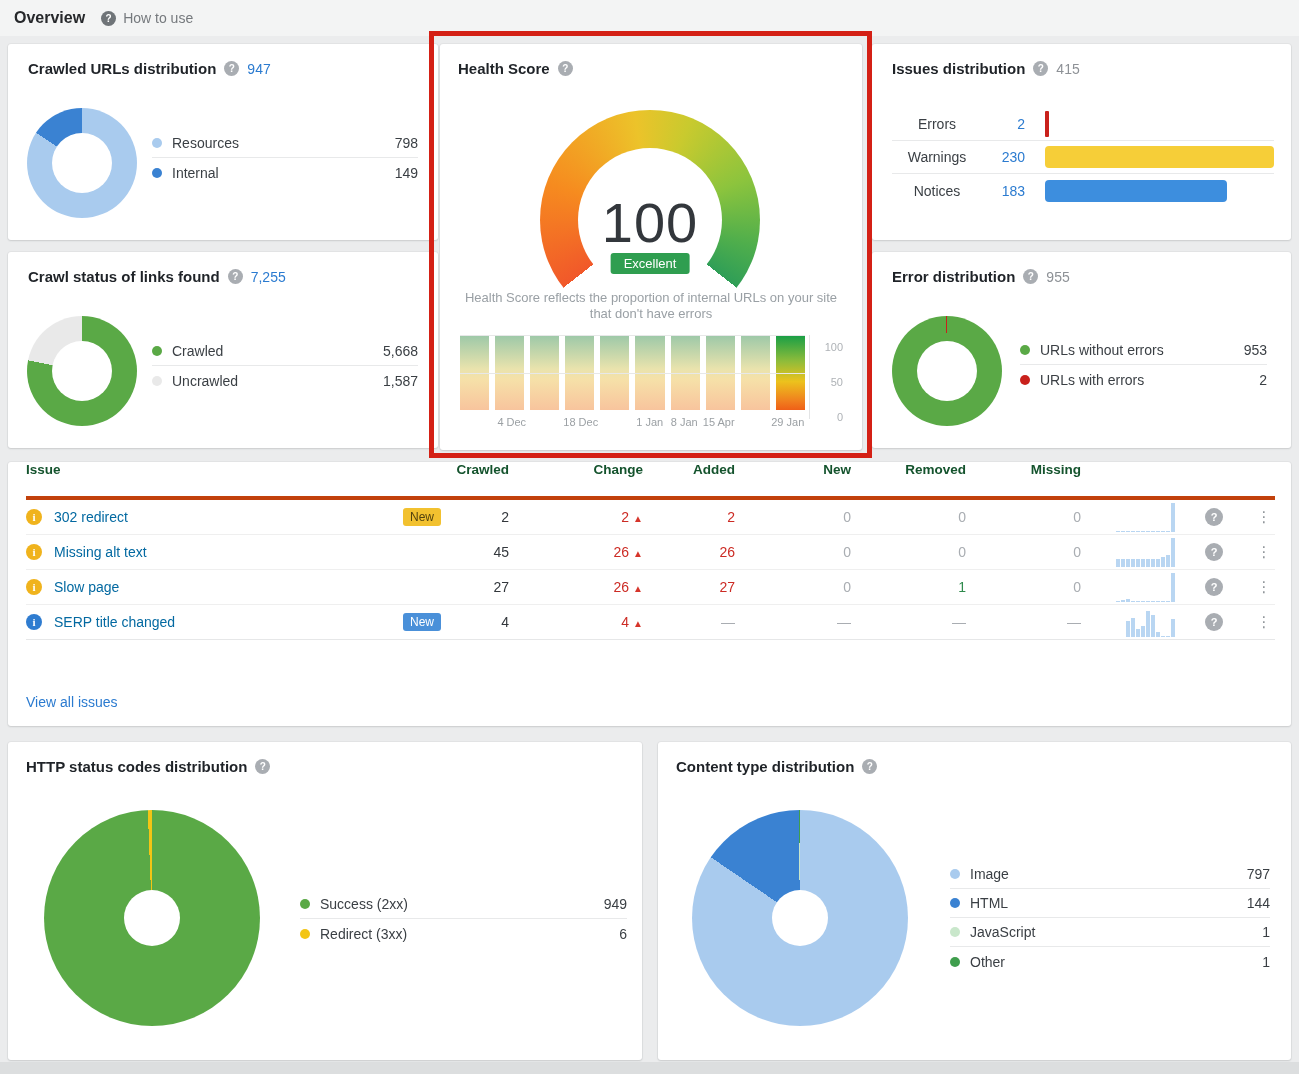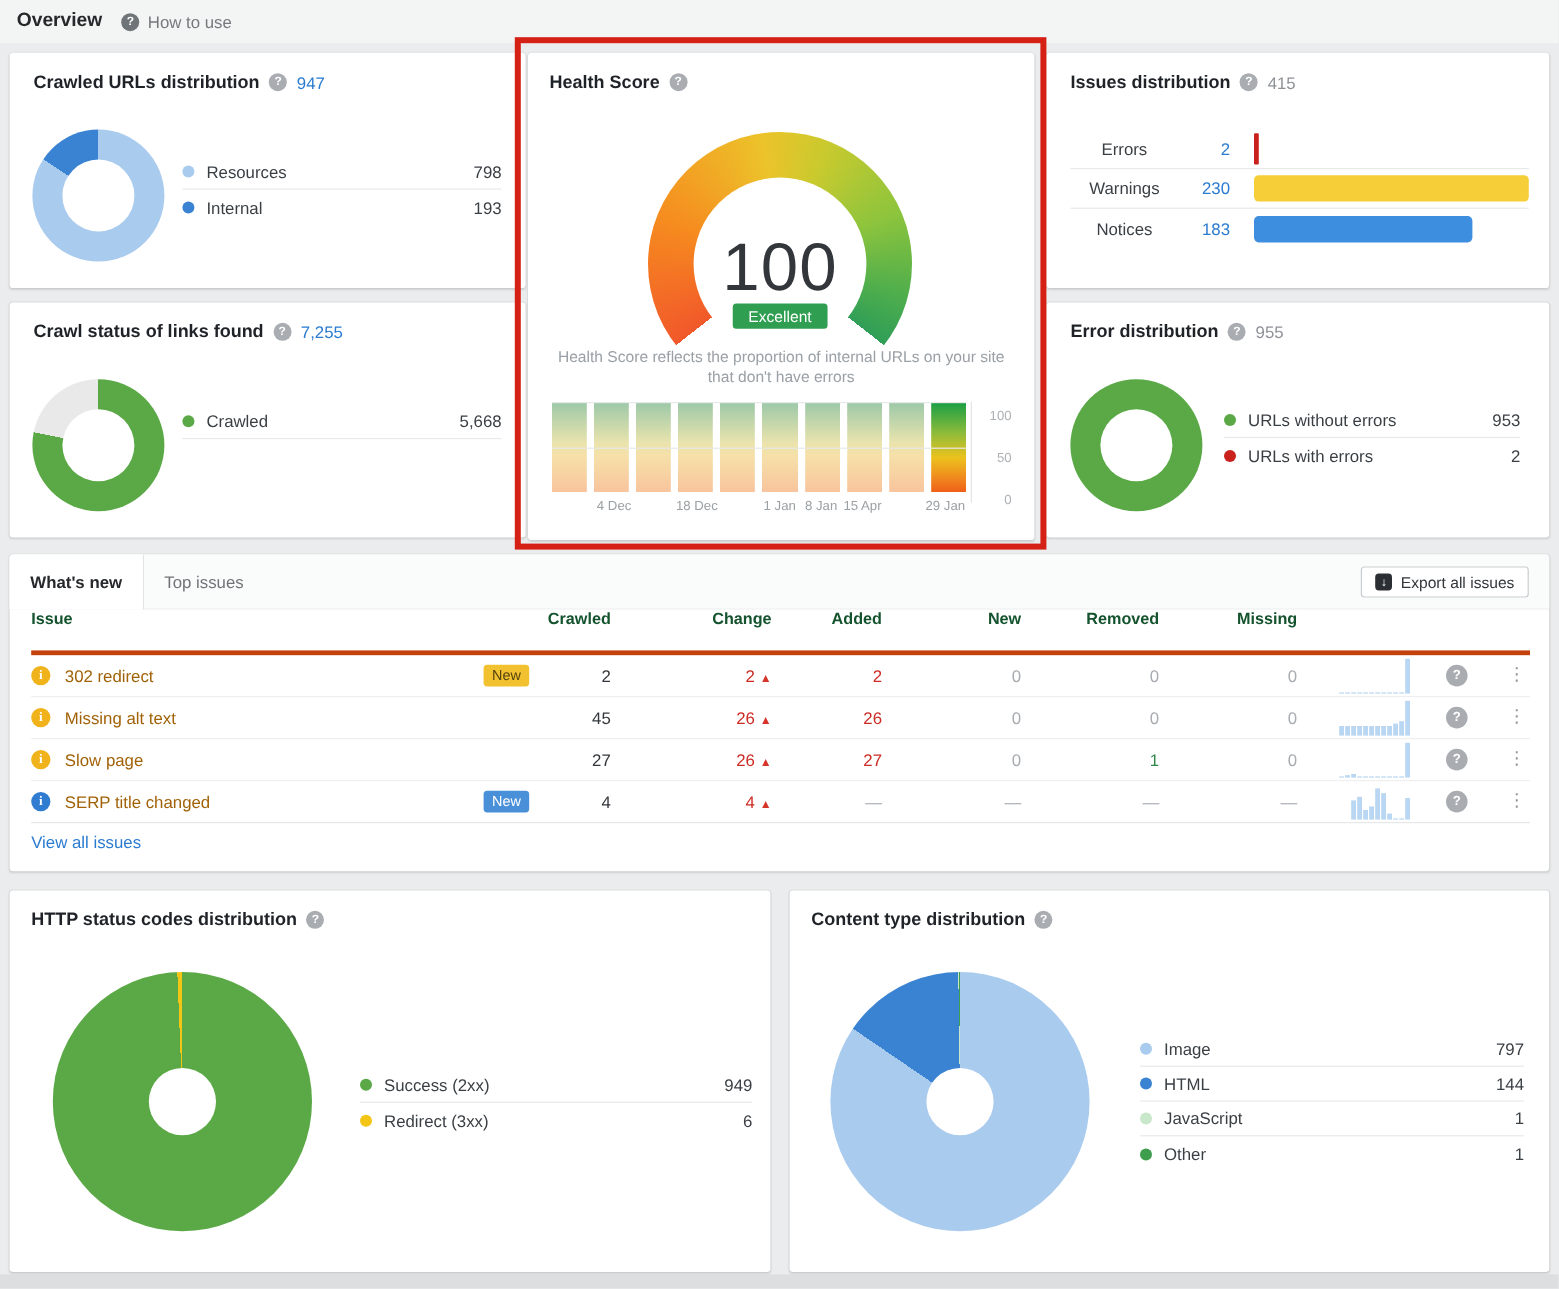--- a/index.html
+++ b/index.html
@@ -85,21 +85,21 @@
   .c-help { width:78px; display:flex; justify-content:center; }
   .c-dots { width:22px; text-align:center; }
   .cell { font-size:14px; color:#33373c; }
   .muted { color:#a9adb2; }
   .neg { color:#cc2b24; }
   .pos { color:#2f8a4c; }
   .tri { color:#d6352b; font-size:10px; margin-left:4px; }
   .sev-icon { width:16px; height:16px; border-radius:50%; color:#fff; font-size:11px; font-weight:bold; font-family:"Liberation Serif","DejaVu Serif",serif; display:inline-flex; align-items:center; justify-content:center; margin-right:12px; flex:0 0 auto; }
   .sev-warning { background:#f0b31c; }
   .sev-notice { background:#2f7cd0; }
-  .issue-link { font-size:14px; color:#a16207; text-decoration:none; }
+  .issue-link { font-size:14px; color:#0369a1; text-decoration:none; }
   .badge { margin-left:auto; margin-right:7px; font-size:12px; padding:2px 7px; border-radius:3px; }
   .badge.yellow { background:#f2c12f; color:#54430e; }
   .badge.blue { background:#4a90d9; color:#fff; }
   .spark { height:30px; display:flex; align-items:flex-end; gap:1px; }
   .spark i { display:block; width:4px; background:#b9d6f2; }
   .row-help { width:18px; height:18px; border-radius:50%; background:#a9adb2; color:#fff; font-size:11px; font-weight:bold; display:flex; align-items:center; justify-content:center; cursor:pointer; }
   .kebab { color:#8f9499; font-size:15px; cursor:pointer; line-height:1; }
   .view-all { position:absolute; left:18px; bottom:16px; font-size:14px; color:#2b7bd0; text-decoration:none; cursor:pointer; }
 
   .footer-strip { position:absolute; left:0; bottom:0; width:1299px; height:12px; background:#dcdedf; }
@@ -130,21 +130,21 @@
       </div>
     <div class="legend" style="left:144px;right:20px;top:85px">
       <div class="legend-row sep">
         <span class="legend-dot" style="background: rgb(169, 203, 238);"></span>
         <span class="legend-label">Resources</span>
         <span class="legend-value">798</span>
       </div>
       <div class="legend-row">
         <span class="legend-dot" style="background: rgb(58, 130, 210);"></span>
         <span class="legend-label">Internal</span>
-        <span class="legend-value">193</span>
+        <span class="legend-value">149</span>
       </div>
     </div>
   </div>
 
   <div class="card" style="left:440px;top:44px;width:422px;height:406px">
     <div class="card-head" style="left:18px">
       <span class="card-title">Health Score</span>
       <span class="help-circ">
           <span>?</span>
         </span>
@@ -225,20 +225,25 @@
     </div>
     <div class="donut small" style="left: 19px; top: 64px; background: conic-gradient(rgb(90, 169, 70) 0deg, rgb(90, 169, 70) 281.25deg, rgb(233, 233, 233) 281.25deg, rgb(233, 233, 233) 360deg);">
         <div class="hole"></div>
       </div>
     <div class="legend" style="left:144px;right:20px;top:85px">
       <div class="legend-row sep">
         <span class="legend-dot" style="background: rgb(90, 169, 70);"></span>
         <span class="legend-label">Crawled</span>
         <span class="legend-value">5,668</span>
       </div>
+      <div class="legend-row">
+        <span class="legend-dot" style="background: rgb(233, 233, 233);"></span>
+        <span class="legend-label">Uncrawled</span>
+        <span class="legend-value">1,587</span>
+      </div>
     </div>
   </div>
 
   <div class="card" style="left:872px;top:252px;width:419px;height:196px">
     <div class="card-head">
       <span class="card-title">Error distribution</span>
       <span class="help-circ">
           <span>?</span>
         </span>
       <span class="count-gray">955</span>
@@ -256,30 +261,20 @@
         <span class="legend-dot" style="background: rgb(201, 33, 28);"></span>
         <span class="legend-label">URLs with errors</span>
         <span class="legend-value">2</span>
       </div>
     </div>
   </div>
 
   <div class="highlight-box"></div>
 
   <div class="panel">
-    <div class="tabbar">
-      <div class="tab active">What's new</div>
-      <div class="tab inactive">Top issues</div>
-      <button class="export-btn">
-        <span class="dl-icon">
-            <span>↓</span>
-          </span>
-        <span>Export all issues</span>
-      </button>
-    </div>
     <div class="tbl">
       <div class="tbl-header">
         <span class="c-name">Issue</span>
         <span class="c-crawled">Crawled</span>
         <span class="c-change">Change</span>
         <span class="c-added">Added</span>
         <span class="c-new">New</span>
         <span class="c-removed">Removed</span>
         <span class="c-missing">Missing</span>
         <span class="c-spark"></span>

